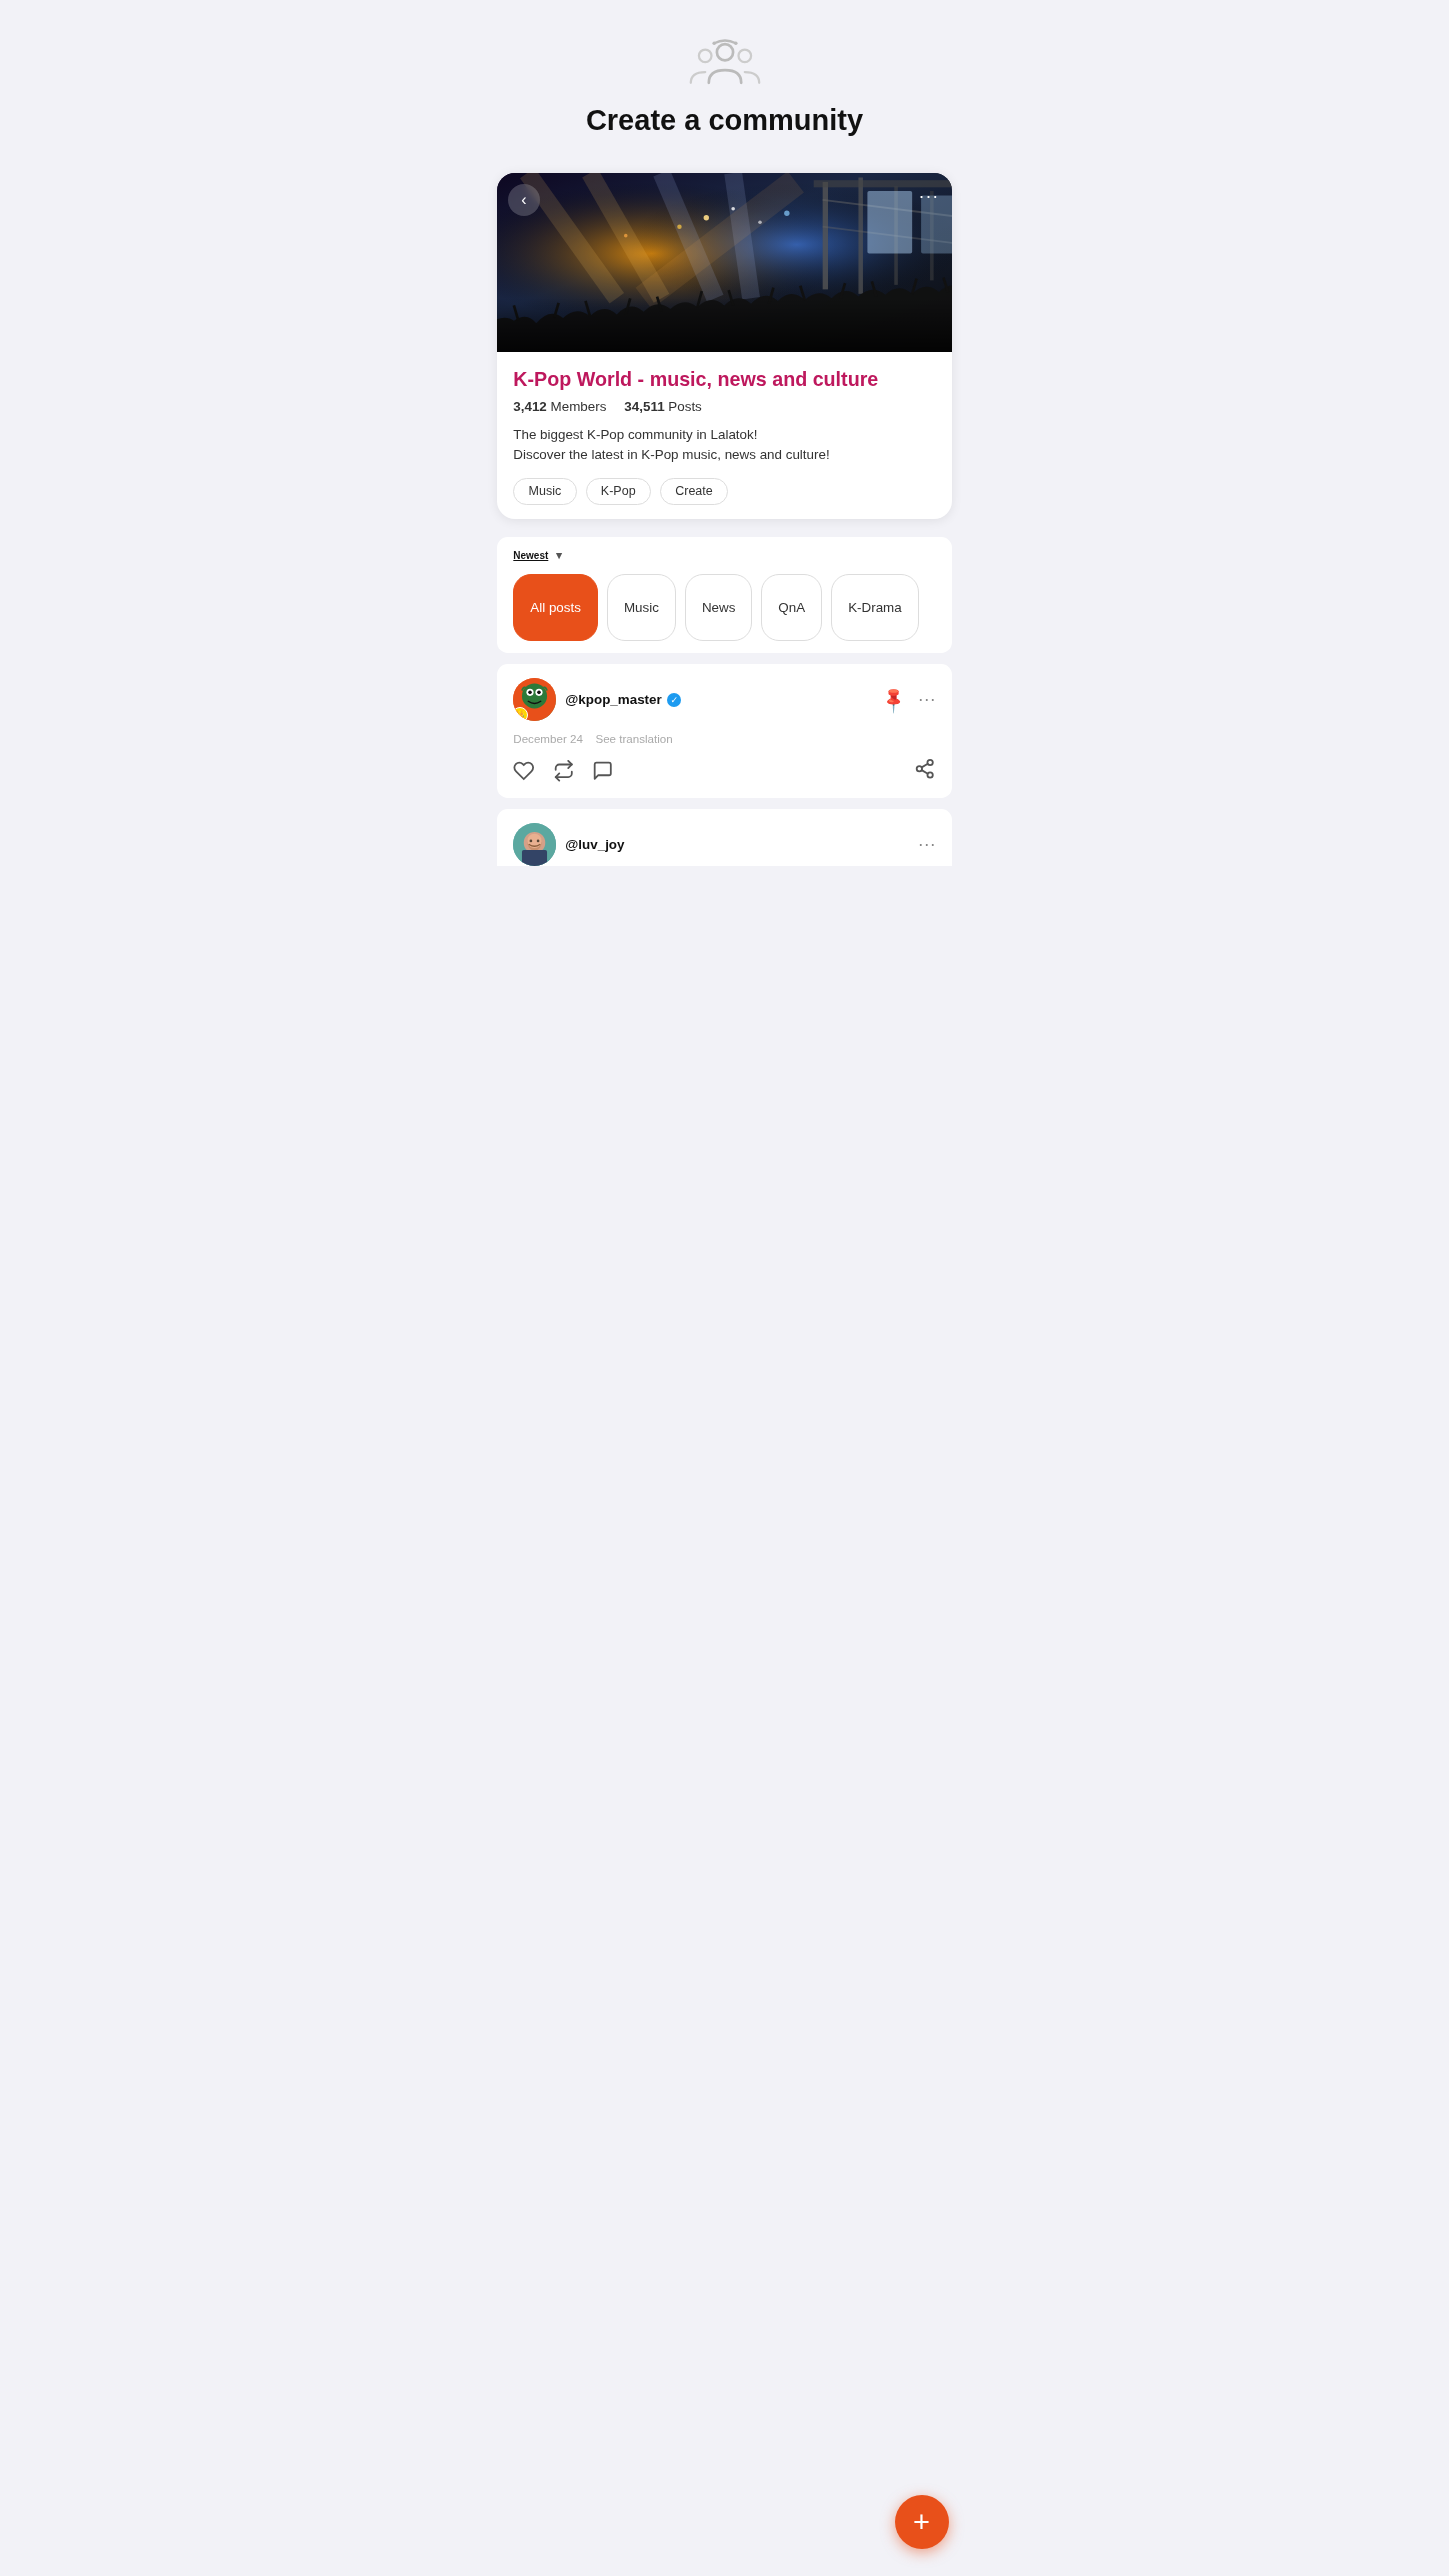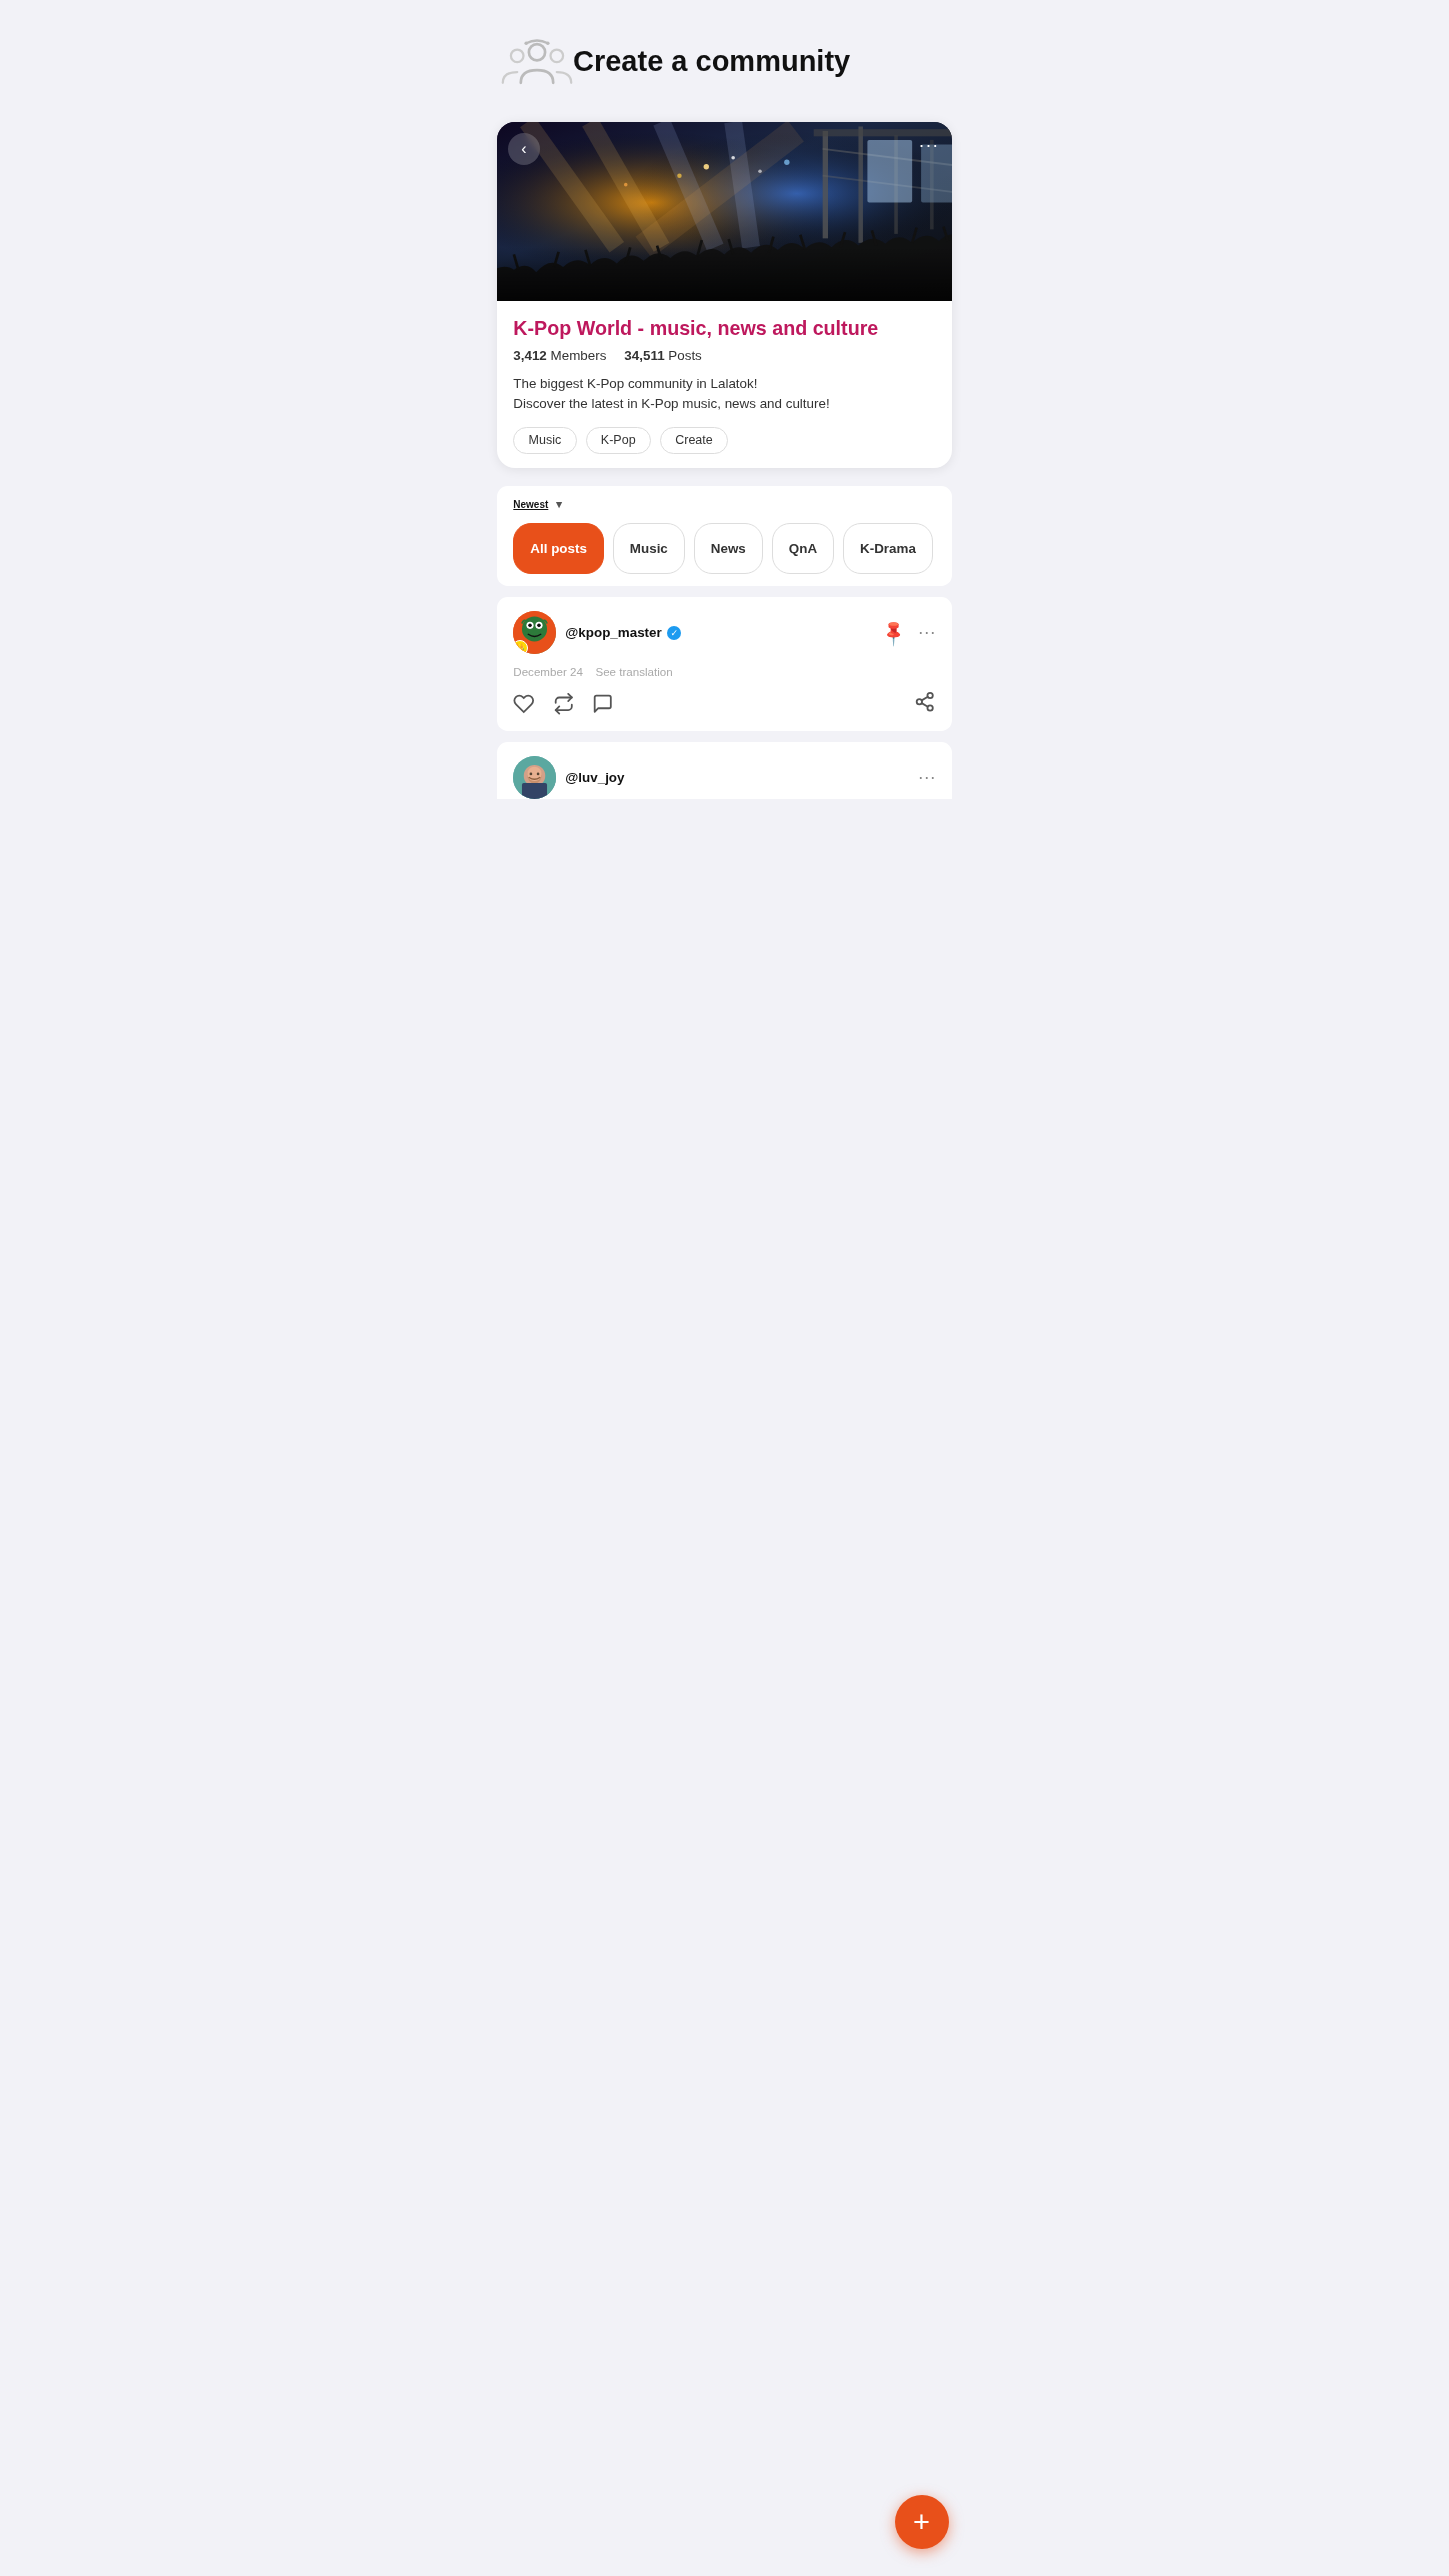--- a/index.html
+++ b/index.html
@@ -16,21 +16,21 @@
     }
 
     .page-wrapper {
       background: #f2f2f7;
       padding-bottom: 72px;
     }
 
     
     .header-section {
       display: flex;
-      flex-direction: row;
+      flex-direction: column;
       align-items: center;
       padding: 36px 18px 18px;
       background: #f2f2f7;
     }
 
     .community-icon {
       width: 72px;
       height: 54px;
       margin-bottom: 14.3px;
     }
@@ -191,24 +191,24 @@
     .category-tabs {
       display: flex;
       gap: 9px;
       overflow-x: auto;
       scrollbar-width: none;
     }
 
     .category-tabs::-webkit-scrollbar { display: none; }
 
     .tab-item {
-      padding: 17px 16px;
+      padding: 25px 16px;
       border-radius: 18px;
       font-size: 13.4px;
-      font-weight: 700;
+      font-weight: 400;
       white-space: nowrap;
       cursor: pointer;
       border: 1.3px solid #ddd;
       background: #fff;
       color: #333;
     }
 
     .tab-item.active {
       background: #E8501A;
       border-color: #E8501A;

